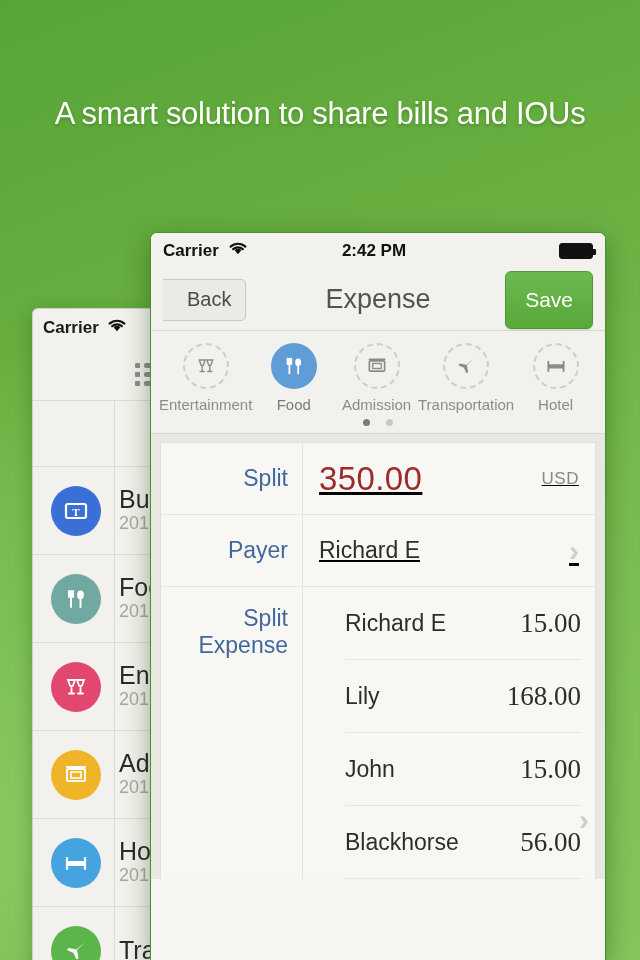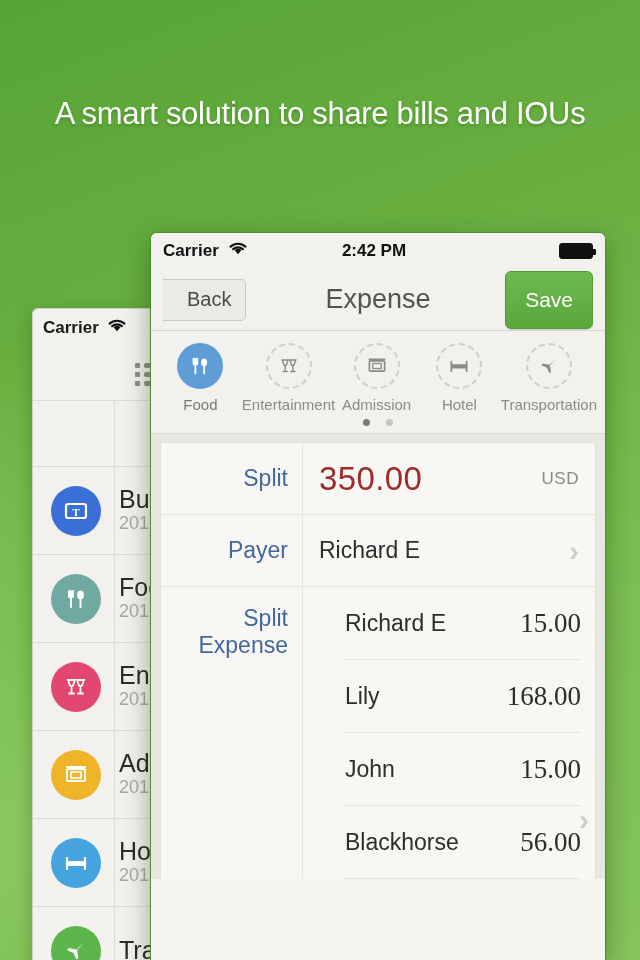--- a/index.html
+++ b/index.html
@@ -225,20 +225,21 @@
     display: flex; align-items: center; justify-content: flex-end;
     padding: 14px 14px 14px 8px;
     border-right: 1px solid #e7e5df;
     color: #41689e; font-size: 23px;
     text-align: right; line-height: 1.18;
   }
   .fvalue {
     flex: 1; display: flex; align-items: center;
     padding: 0 16px;
     position: relative;
+    text-decoration: underline;
   }
   .amount-val { color: #9d2b2b; font-size: 33px; letter-spacing: 0.4px; }
   .amount-cur { margin-left: auto; color: #8a8984; font-size: 17px; letter-spacing: 0.5px; }
   .payer-val { color: #2d2d2d; font-size: 23px; }
   .chev {
     margin-left: auto; color: #cfcdc7; font-size: 30px; line-height: 1;
     font-weight: bold;
   }
 
   .split-label { align-items: flex-start; padding-top: 18px; }
@@ -396,69 +397,69 @@
   </div>
 
   <div class="fp-navbar">
     <div class="back-btn">Back</div>
     <div class="nav-title">Expense</div>
     <div class="save-btn">Save</div>
   </div>
 
   <div class="cat-strip">
     <div class="cat-row">
+      <div class="cat">
+        <div class="cat-circle">
+          <svg width="22" height="22" viewBox="0 0 26 26">
+            <path d="M5 6 h7 l-2.2 6 a1.8 1.8 0 0 1 -2.6 0 Z M8.5 12 v7 M6 19.5 h5" stroke="currentColor" stroke-width="1.7" fill="none" stroke-linecap="round"></path>
+            <path d="M14 6 h7 l-2.2 6 a1.8 1.8 0 0 1 -2.6 0 Z M17.5 12 v7 M15 19.5 h5" stroke="currentColor" stroke-width="1.7" fill="none" stroke-linecap="round"></path>
+          </svg>
+        </div>
+        <div class="cat-label">Entertainment</div>
+      </div>
+
       <div class="cat active">
         <div class="cat-circle">
           <svg width="24" height="24" viewBox="0 0 26 26">
             <path d="M8 5 v6 M6 5 v6 M10 5 v6 M8 11 v10" stroke="currentColor" stroke-width="2" stroke-linecap="round" fill="none"></path>
             <ellipse cx="17.5" cy="9" rx="3.2" ry="4.2" fill="currentColor"></ellipse>
               <path d="M17.5 12 v9" stroke="currentColor" stroke-width="2" stroke-linecap="round"></path>
           </svg>
         </div>
         <div class="cat-label">Food</div>
       </div>
 
       <div class="cat">
         <div class="cat-circle">
           <svg width="22" height="22" viewBox="0 0 26 26">
-            <path d="M5 6 h7 l-2.2 6 a1.8 1.8 0 0 1 -2.6 0 Z M8.5 12 v7 M6 19.5 h5" stroke="currentColor" stroke-width="1.7" fill="none" stroke-linecap="round"></path>
-            <path d="M14 6 h7 l-2.2 6 a1.8 1.8 0 0 1 -2.6 0 Z M17.5 12 v7 M15 19.5 h5" stroke="currentColor" stroke-width="1.7" fill="none" stroke-linecap="round"></path>
-          </svg>
-        </div>
-        <div class="cat-label">Entertainment</div>
-      </div>
-
-      <div class="cat">
-        <div class="cat-circle">
-          <svg width="22" height="22" viewBox="0 0 26 26">
             <rect x="4" y="7" width="18" height="12" rx="1" fill="none" stroke="currentColor" stroke-width="2"></rect>
             <rect x="8" y="10" width="10" height="6" fill="none" stroke="currentColor" stroke-width="1.6"></rect>
             <path d="M4 5 h18" stroke="currentColor" stroke-width="2" stroke-linecap="round"></path>
           </svg>
         </div>
         <div class="cat-label">Admission</div>
+      </div>
+
+      <div class="cat">
+        <div class="cat-circle">
+          <svg width="22" height="22" viewBox="0 0 26 26">
+            <path d="M22 4 L14 12 l1.5 8 -2 1.5 -3-6.5 -6.5-3 1.5-2 8 1.5 z" fill="currentColor"></path>
+          </svg>
+        </div>
+        <div class="cat-label">Transportation</div>
       </div>
 
       <div class="cat">
         <div class="cat-circle">
           <svg width="22" height="22" viewBox="0 0 26 26">
             <path d="M4 8 v11 M22 8 v11" stroke="currentColor" stroke-width="2.2" stroke-linecap="round"></path>
             <rect x="4" y="11" width="18" height="5" rx="1.6" fill="currentColor"></rect>
           </svg>
         </div>
         <div class="cat-label">Hotel</div>
-      </div>
-
-      <div class="cat">
-        <div class="cat-circle">
-          <svg width="22" height="22" viewBox="0 0 26 26">
-            <path d="M22 4 L14 12 l1.5 8 -2 1.5 -3-6.5 -6.5-3 1.5-2 8 1.5 z" fill="currentColor"></path>
-          </svg>
-        </div>
-        <div class="cat-label">Transportation</div>
       </div>
     </div>
 
     <div class="dots">
       <span class="dot-pg on"></span>
       <span class="dot-pg"></span>
     </div>
   </div>
 
   <div class="form-wrap">

